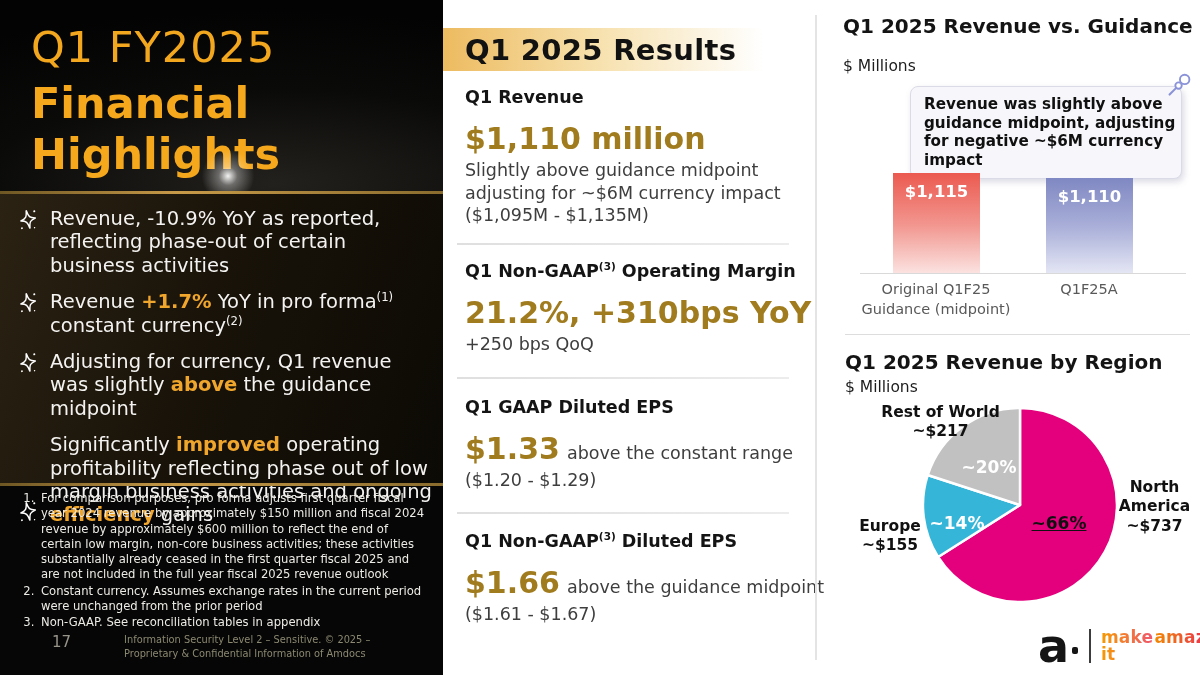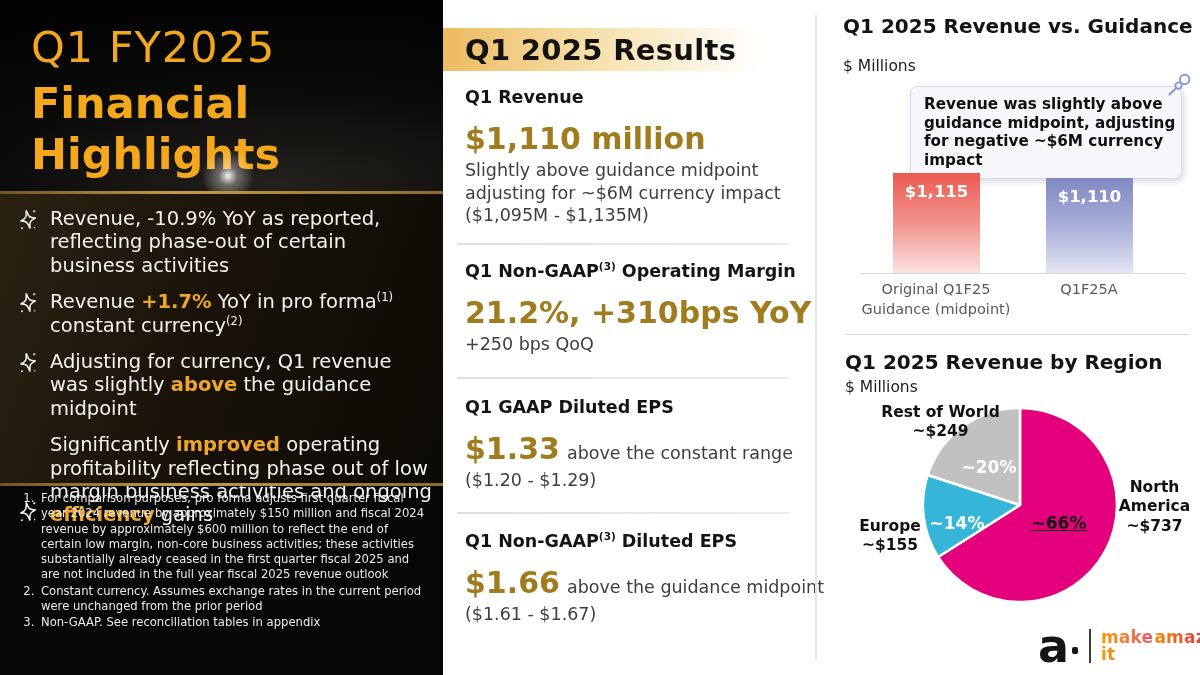--- a/index.html
+++ b/index.html
@@ -170,20 +170,24 @@
     <div class="gold-line gl2"></div>
 
     <div class="lp-footnotes">
       <ol>
         <li>For comparison purposes, pro forma adjusts first quarter fiscal year 2024 revenue by approximately $150 million and fiscal 2024 revenue by approximately $600 million to reflect the end of certain low margin, non-core business activities; these activities substantially already ceased in the first quarter fiscal 2025 and are not included in the full year fiscal 2025 revenue outlook</li>
         <li>Constant currency. Assumes exchange rates in the current period were unchanged from the prior period</li>
         <li>Non-GAAP. See reconciliation tables in appendix</li>
       </ol>
     </div>
 
+    <div class="lp-footer">
+      <div class="page-num">17</div>
+      <div class="security-text">Information Security Level 2 – Sensitive. © 2025 – Proprietary &amp; Confidential Information of Amdocs</div>
+    </div>
   </div>
 
   <div class="center-panel">
     <div class="cp-header">
       <div class="cp-header-title">Q1 2025 Results</div>
     </div>
 
     <div class="metric mt1">
       <div class="m-label"><span>Q1 Revenue</span><sup></sup><span></span></div>
       <div class="m-value-row"><span class="m-value">$1,110 million</span><span class="m-suffix"></span></div>
@@ -246,21 +250,21 @@
     <path d="M105 105 L23.1 157 A97 97 0 0 1 12.7 75 Z" stroke="#ffffff" stroke-width="2.5" stroke-linejoin="round" fill="#35B6D9"></path>
     <path d="M105 105 L12.7 75 A97 97 0 0 1 105 8 Z" stroke="#ffffff" stroke-width="2.5" stroke-linejoin="round" fill="#C2C1C1"></path>
   </svg>
 
   <div class="pie-inner-label pil-na">~66%</div>
   <div class="pie-inner-label pil-row">~20%</div>
   <div class="pie-inner-label pil-eu">~14%</div>
 
   <div class="pie-outer-label pol-row">
     <div>Rest of World</div>
-    <div>~$249</div>
+    <div>~$217</div>
   </div>
   <div class="pie-outer-label pol-eu">
     <div>Europe</div>
     <div>~$155</div>
   </div>
   <div class="pie-outer-label pol-na">
     <div>North America</div>
     <div>~$737</div>
   </div>
 

